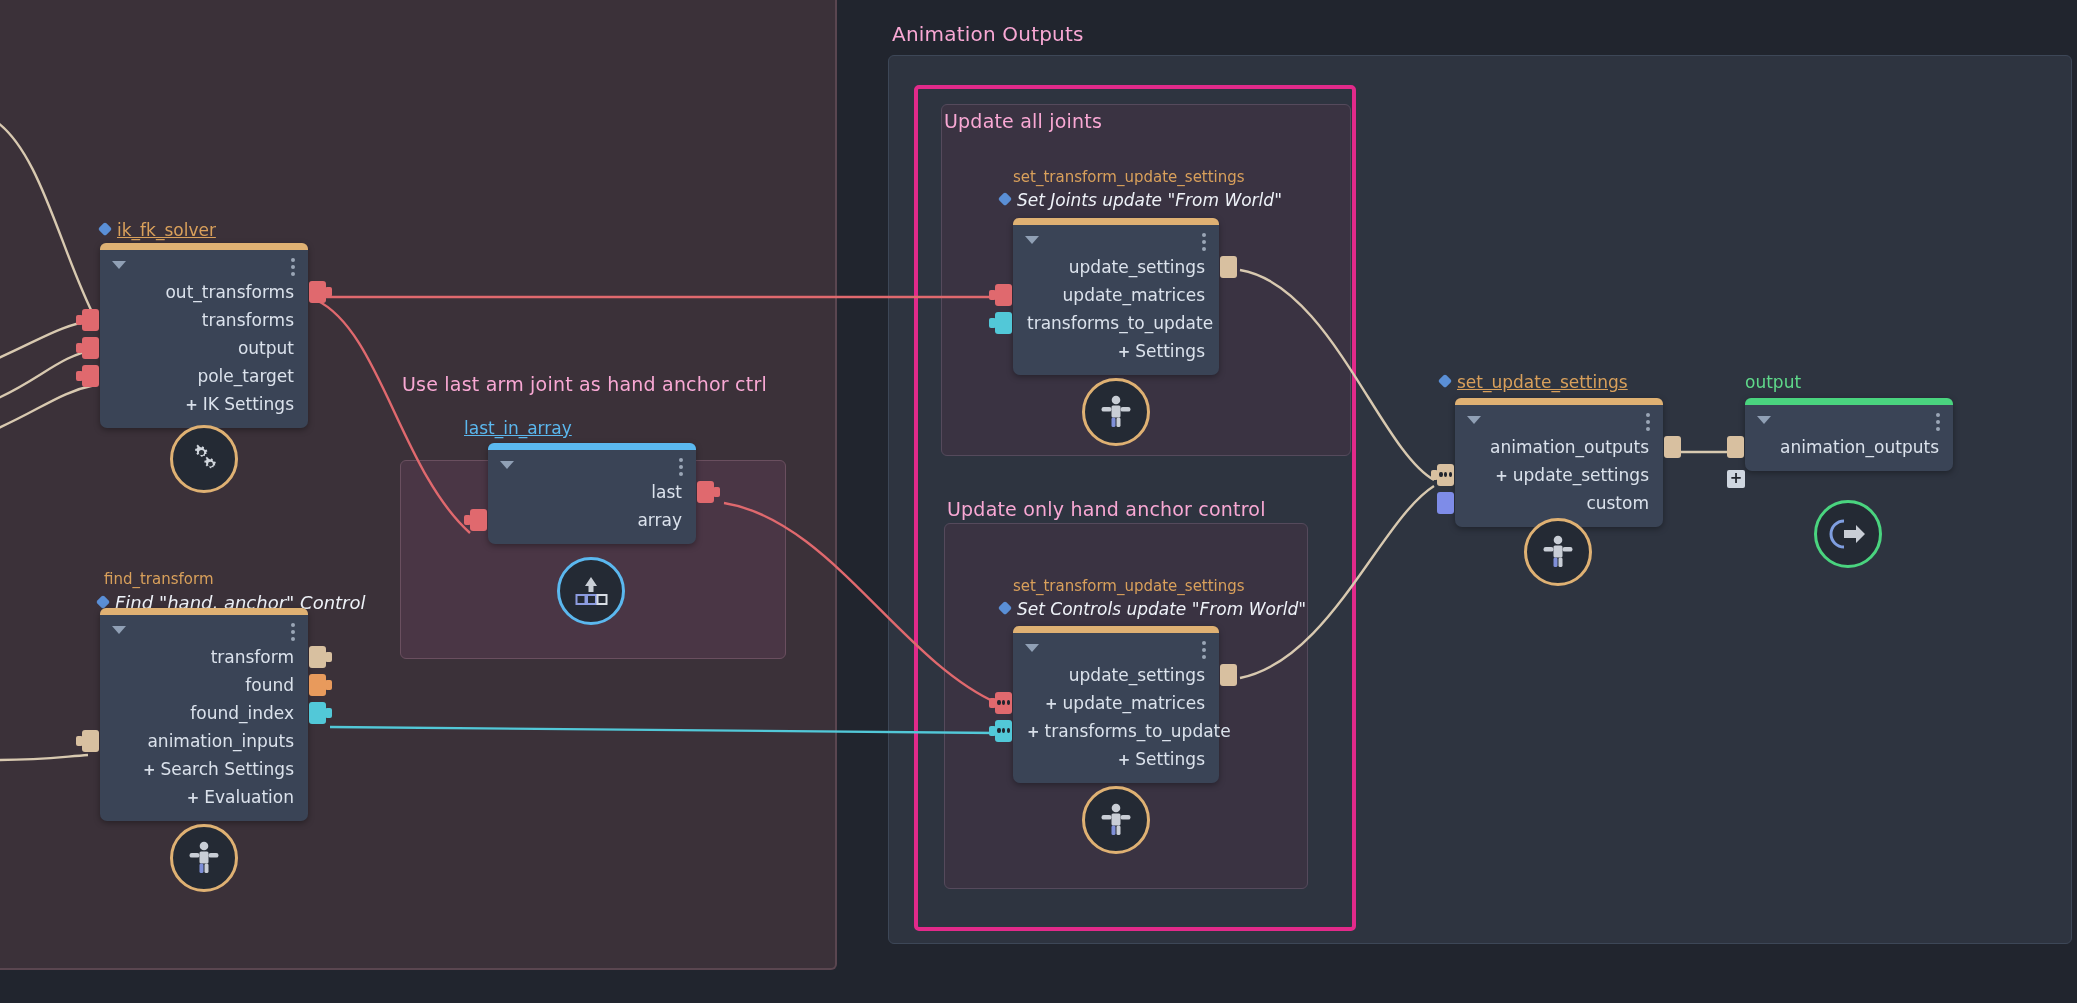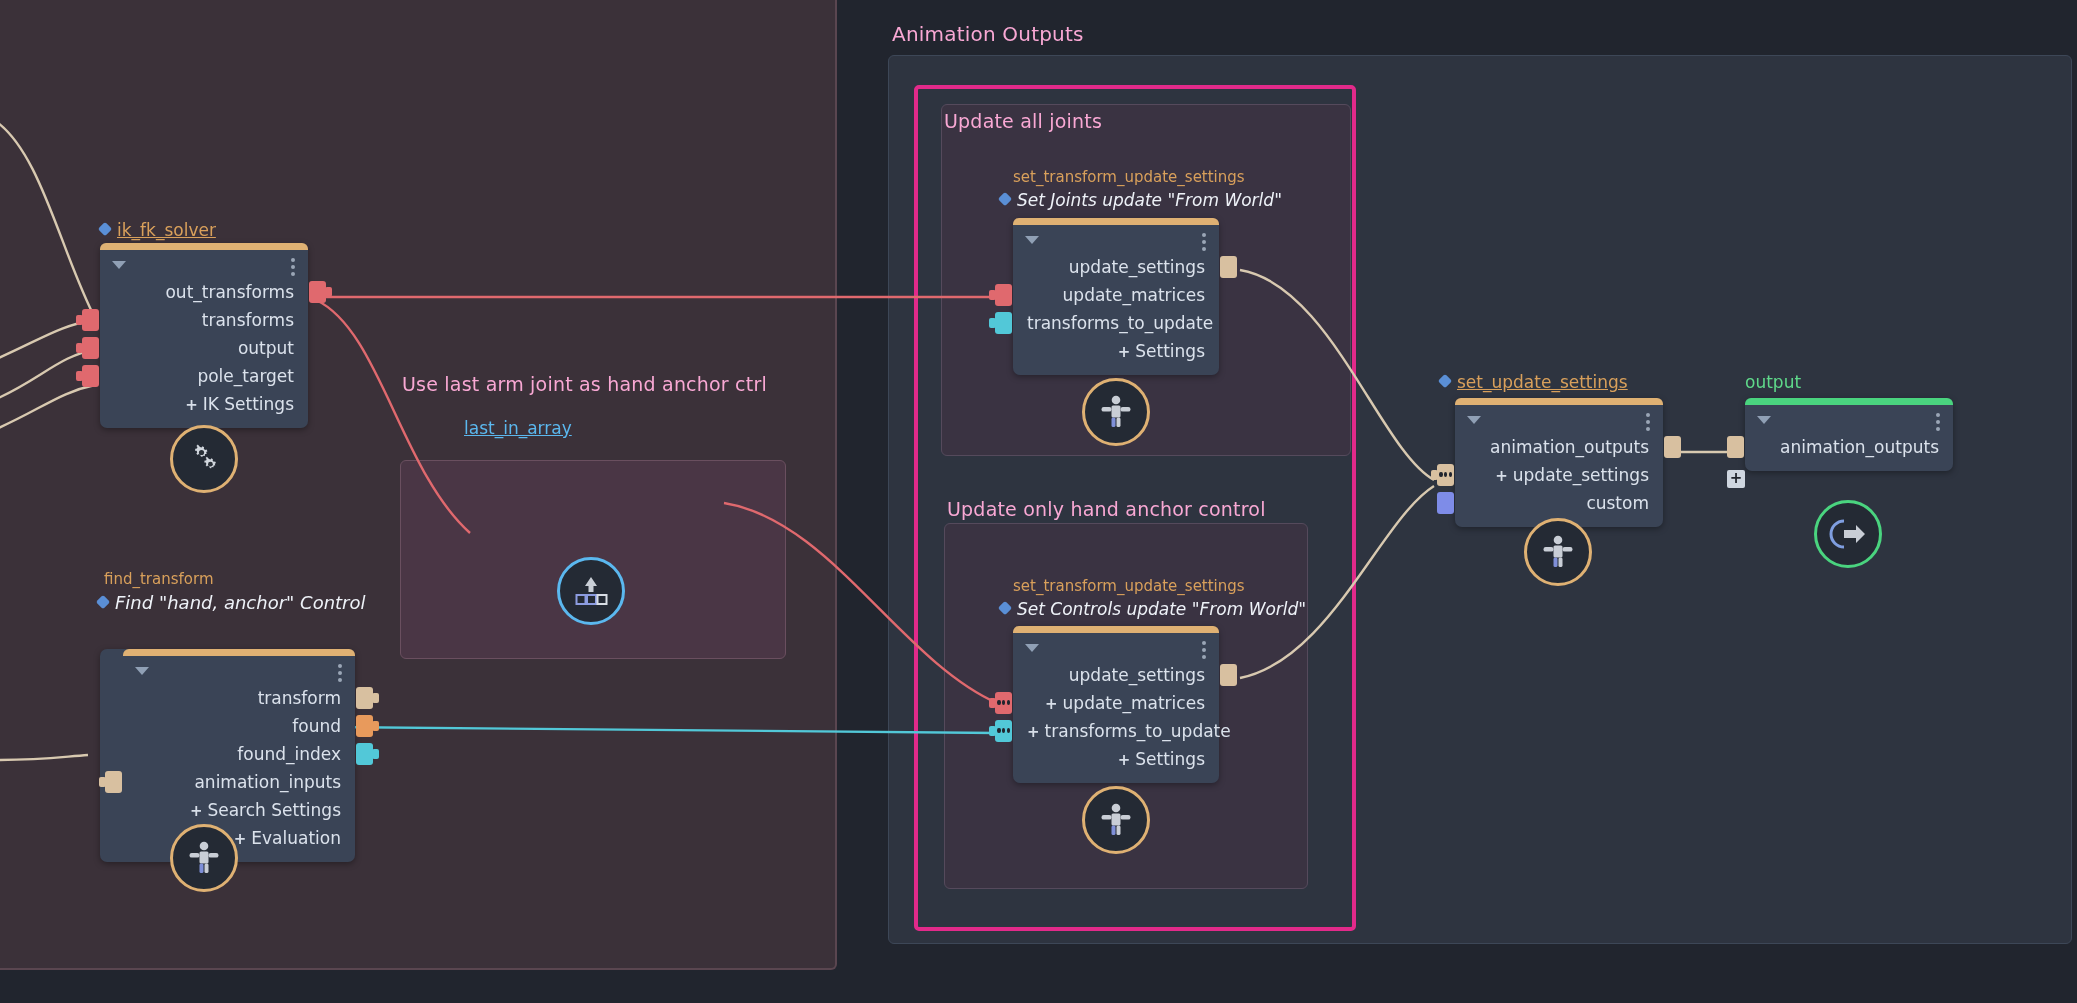--- a/index.html
+++ b/index.html
@@ -176,21 +176,21 @@
         <path d="M23 18l1.5.5.9-1.2 1.5.9-.3 1.4 1.1 1.1 1.4-.3.9 1.5-1.2.9.5 1.5-1.7.5-.1 1.5-1.8-.2-.7 1.3-1.5-.9-.2-1.5-1.4-.6-1 1.1-1.2-1.3.7-1.3-.6-1.4-1.5-.1.3-1.8 1.5-.2.5-1.4-1-1.1 1.3-1.2z"></path>
         <circle cx="24.4" cy="23.2" r="2.4" fill="#2a3038"></circle>
       </g>
     </svg>
   </div>
 
   <div class="ntype" style="left:104px;top:570px;">find_transform</div>
   <div class="nname" style="left:98px;top:592px;">
     <span class="diamond"></span><span>Find "hand, anchor" Control</span>
   </div>
-  <div class="node" style="left:100px;top:649px;width:232px;padding-left:23px;">
+  <div class="node" style="left:100px;top:608px;width:208px;">
     <div class="node-bar" style="background:#dfb173;"></div>
     <div class="node-body">
       <div class="node-hdr">
         <div class="caret"></div>
         <div class="dots">
             <i></i>
             <i></i>
             <i></i>
           </div>
       </div>
@@ -231,20 +231,45 @@
       <circle cx="16" cy="5" r="4.3" fill="#c9ced6"></circle>
       <rect x="11.5" y="10.5" width="9" height="12" rx="1.5" fill="#c9ced6"></rect>
       <rect x="1.5" y="12" width="10" height="4.6" rx="2.2" fill="#c9ced6"></rect>
       <rect x="20.5" y="12" width="10" height="4.6" rx="2.2" fill="#c9ced6"></rect>
       <rect x="11.5" y="22.5" width="4" height="9.5" rx="1.6" fill="#7f8fd8"></rect>
       <rect x="16.5" y="22.5" width="4" height="9.5" rx="1.6" fill="#c9ced6"></rect>
     </svg>
   </div>
 
   <div class="nname blue" style="left:464px;top:418px;font-size:17px;">last_in_array</div>
+  <div class="node" style="left:488px;top:443px;width:208px;">
+    <div class="node-bar" style="background:#5bb8ef;"></div>
+    <div class="node-body">
+      <div class="node-hdr">
+        <div class="caret"></div>
+        <div class="dots">
+            <i></i>
+            <i></i>
+            <i></i>
+          </div>
+      </div>
+      <div class="row out">
+        <span>last</span>
+        <span class="port right c-red">
+            <span class="nub c-red"></span>
+          </span>
+      </div>
+      <div class="row in">
+        <span class="port left c-red">
+            <span class="nub c-red"></span>
+          </span>
+        <span>array</span>
+      </div>
+    </div>
+  </div>
   <div class="badge blue" style="left:557px;top:557px;">
     <svg width="36" height="32" viewBox="0 0 36 32">
       <path d="M18 2 L24 11 H20.5 V17 H15.5 V11 H12 Z" fill="#c9ced6"></path>
       <rect x="3.5" y="20" width="9" height="9" fill="none" stroke="#8c9ce0" stroke-width="2"></rect>
       <rect x="14" y="20" width="9" height="9" fill="none" stroke="#8c9ce0" stroke-width="2"></rect>
       <rect x="24.5" y="20" width="9" height="9" fill="none" stroke="#d8dde4" stroke-width="2"></rect>
     </svg>
   </div>
 
   <div class="ntype" style="left:1013px;top:168px;">set_transform_update_settings</div>

